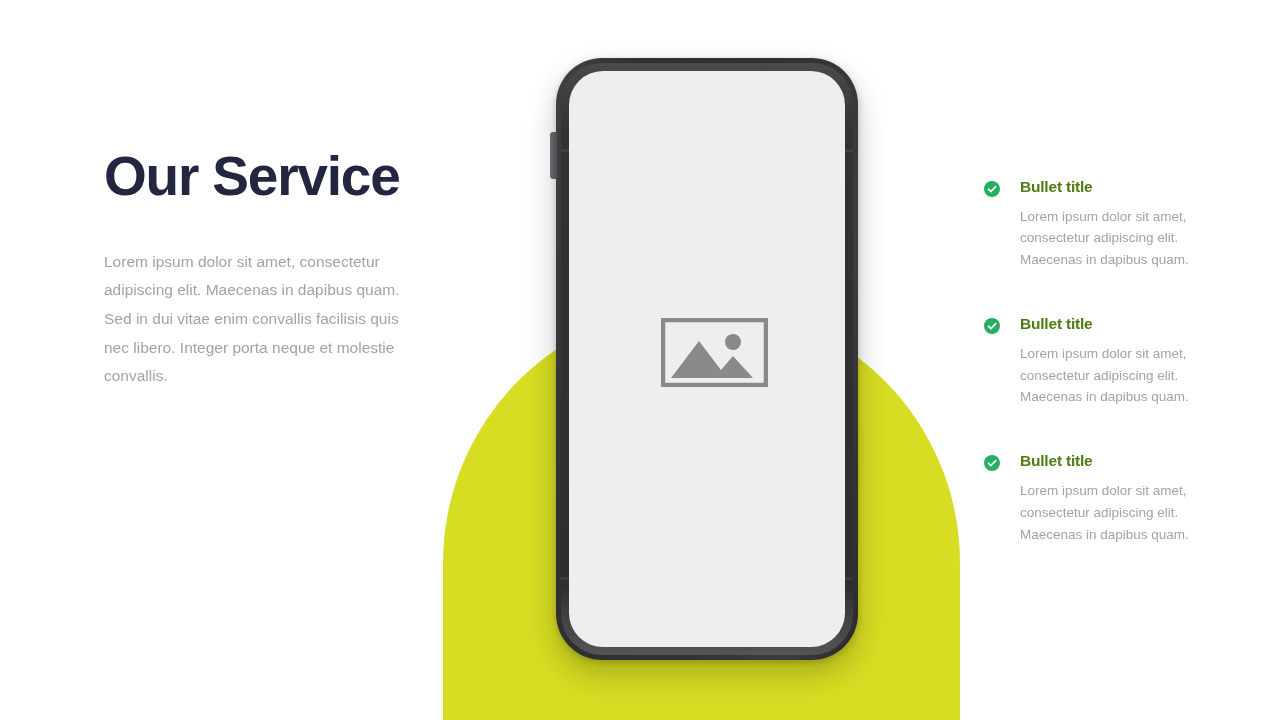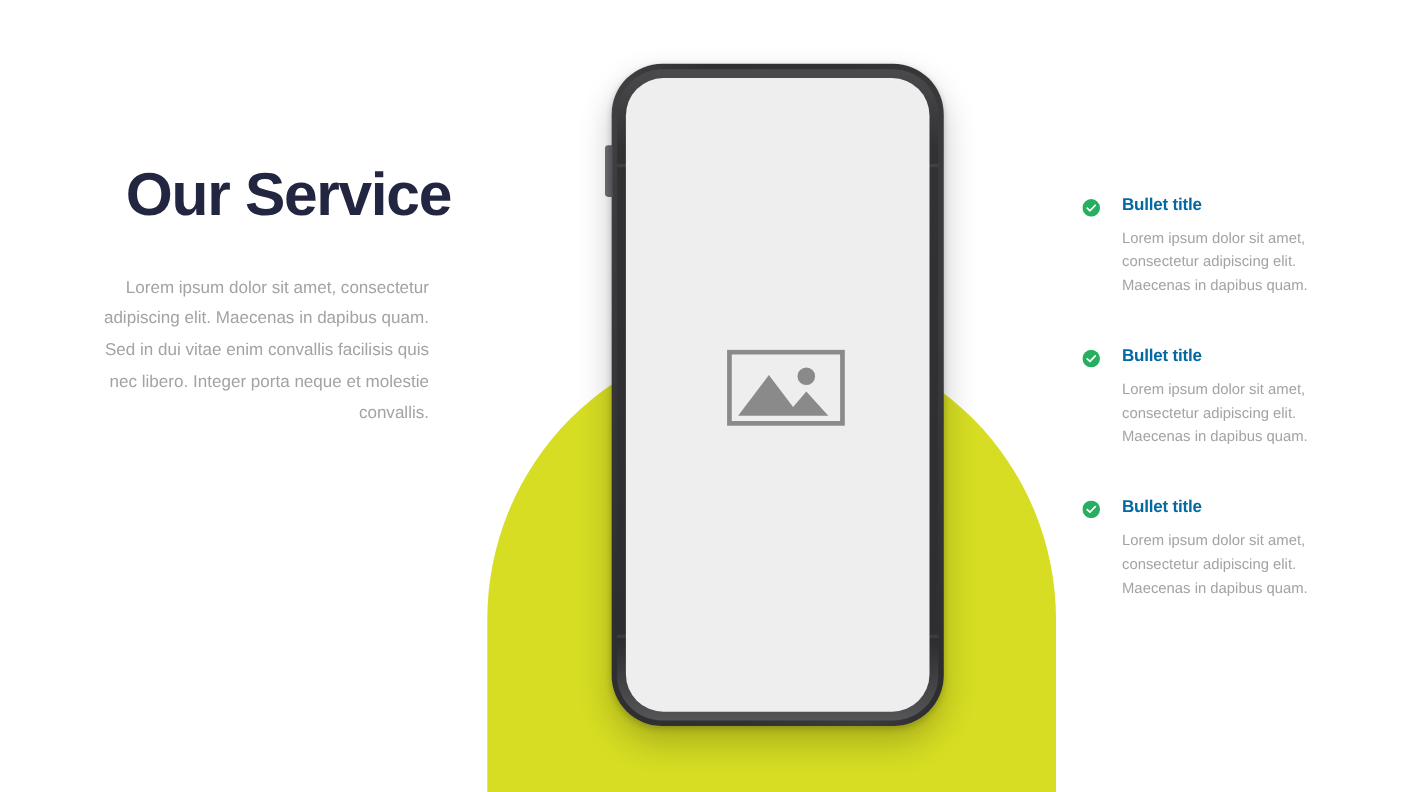--- a/index.html
+++ b/index.html
@@ -18,24 +18,23 @@
     position: relative;
     width: 1280px;
     height: 720px;
     background: #ffffff;
     overflow: hidden;
   }
 
   
   .left-col {
     position: absolute;
-    left: 80px;
+    left: 104px;
     top: 148px;
     width: 330px;
-    text-align: right;
   }
 
   .page-title {
     font-size: 55px;
     font-weight: bold;
     color: #232640;
     letter-spacing: -1.2px;
     line-height: 1.05;
     margin: 0 0 42px 0;
     white-space: nowrap;
@@ -158,21 +157,21 @@
     left: 0;
     top: 3px;
     width: 16px;
     height: 16px;
     display: block;
   }
 
   .bullet-title {
     font-size: 15.5px;
     font-weight: bold;
-    color: #0369a1;
+    color: #4d7c0f;
     letter-spacing: -0.2px;
     margin: 0 0 9px 0;
     line-height: 1.2;
   }
 
   .bullet-desc {
     font-size: 13.5px;
     font-weight: normal;
     color: #a3a3a7;
     line-height: 1.62;

